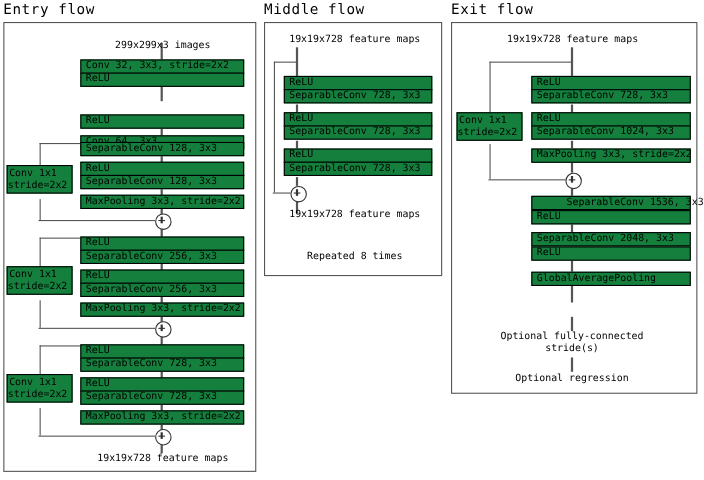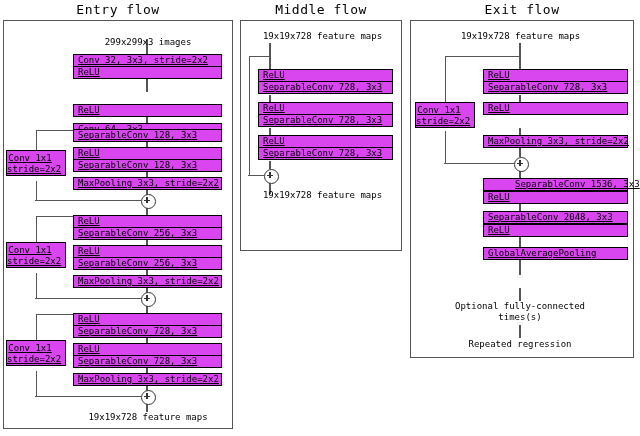--- a/index.html
+++ b/index.html
@@ -19,48 +19,46 @@
     position: absolute;
     left: 0; top: 0;
     width: 640px; height: 436px;
   }
 
   
   .flow-title {
     position: absolute;
     font-size: 13px;
     letter-spacing: 0.5px;
-    text-align: center;
     white-space: nowrap;
     color: #000;
   }
 
   
   .panel {
     position: absolute;
     border: 1.5px solid #555;
     box-sizing: border-box;
     background: #fff;
   }
 
   
   .box {
     position: absolute;
     box-sizing: border-box;
     border: 1.3px solid #000;
-    background: #d946ef;
+    background: #15803d;
     font-size: 9px;
     line-height: 1;
     display: flex;
     align-items: center;
     padding-left: 4px;
     white-space: nowrap;
     letter-spacing: 0px;
     z-index: 3;
-    text-decoration: underline;
   }
   .box.two-line {
     display: block;
     padding: 2px 12px 0 4px;
     line-height: 11px;
   }
   .box.center {
     justify-content: center;
     padding-left: 0;
     text-align: center;
@@ -220,20 +218,21 @@
 
   <div class="box" style="left:258px; top:102px; width:135px; height:13px;">ReLU</div>
   <div class="box" style="left:258px; top:114px; width:135px; height:13px;">SeparableConv 728, 3x3</div>
 
   <div class="box" style="left:258px; top:135px; width:135px; height:13px;">ReLU</div>
   <div class="box" style="left:258px; top:147px; width:135px; height:13px;">SeparableConv 728, 3x3</div>
 
   <div class="plus" style="left:263.5px; top:168.5px;"></div>
 
   <div class="label" style="left:250px; top:190px; width:145px;">19x19x728 feature maps</div>
+  <div class="label" style="left:250px; top:228px; width:145px;">Repeated 8 times</div>
 
   <div class="label" style="left:448px; top:31px; width:145px;">19x19x728 feature maps</div>
 
   <div class="vline" style="left:519.3px; top:43px; height:26px;"></div>
   <div class="vline" style="left:519.3px; top:95px; height:7px;"></div>
   <div class="vline" style="left:519.3px; top:128px; height:7px;"></div>
   <div class="vline" style="left:519.3px; top:148px; height:9px;"></div>
   <div class="vline" style="left:519.3px; top:169px; height:9px;"></div>
   <div class="vline" style="left:519.3px; top:204px; height:7px;"></div>
   <div class="vline" style="left:519.3px; top:237px; height:10px;"></div>
@@ -248,32 +247,33 @@
 
   <div class="box two-line center" style="left:415px; top:102px; width:60px; height:26px;">
     <div>Conv 1x1</div>
     <div>stride=2x2</div>
   </div>
 
   <div class="box" style="left:483px; top:69px; width:145px; height:13px;">ReLU</div>
   <div class="box" style="left:483px; top:81px; width:145px; height:13px;">SeparableConv 728, 3x3</div>
 
   <div class="box" style="left:483px; top:102px; width:145px; height:13px;">ReLU</div>
+  <div class="box" style="left:483px; top:114px; width:145px; height:13px;">SeparableConv 1024, 3x3</div>
 
   <div class="box" style="left:483px; top:135px; width:145px; height:13px;">MaxPooling 3x3, stride=2x2</div>
 
   <div class="plus" style="left:513.5px; top:156.5px;"></div>
 
   <div class="box" style="left:483px; top:178px; width:145px; height:13px;padding-left:31px;">SeparableConv 1536, 3x3</div>
   <div class="box" style="left:483px; top:191px; width:145px; height:13px;">ReLU</div>
 
   <div class="box" style="left:483px; top:211px; width:145px; height:13px;">SeparableConv 2048, 3x3</div>
   <div class="box" style="left:483px; top:224px; width:145px; height:13px;">ReLU</div>
 
   <div class="box" style="left:483px; top:247px; width:145px; height:13px;">GlobalAveragePooling</div>
 
 
   <div class="label" style="left:435px; top:301px; width:170px;">Optional fully-connected</div>
-  <div class="label" style="left:435px; top:312px; width:170px;">times(s)</div>
-
-  <div class="label" style="left:435px; top:339px; width:170px;">Repeated regression</div>
+  <div class="label" style="left:435px; top:312px; width:170px;">stride(s)</div>
+
+  <div class="label" style="left:435px; top:339px; width:170px;">Optional regression</div>
 
 </div>
 
 </body></html>

